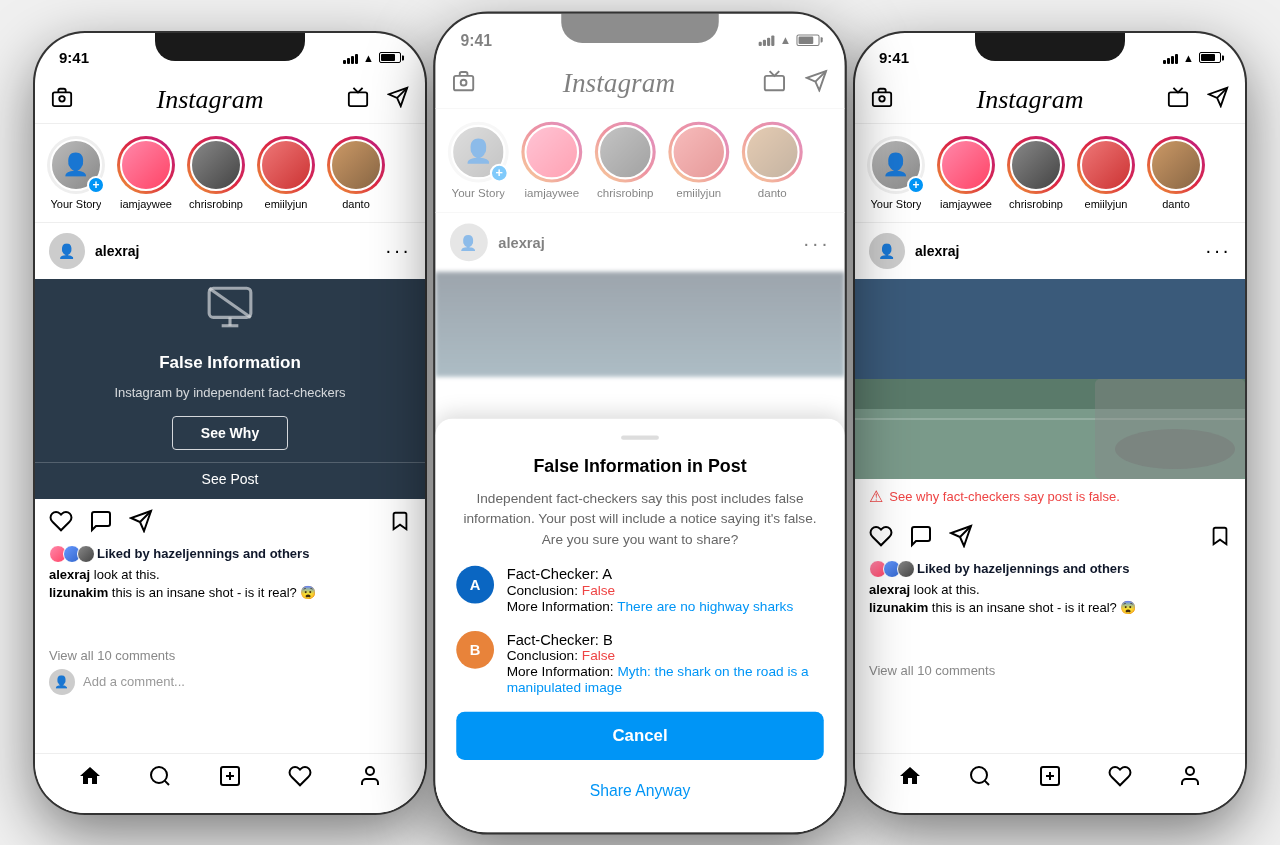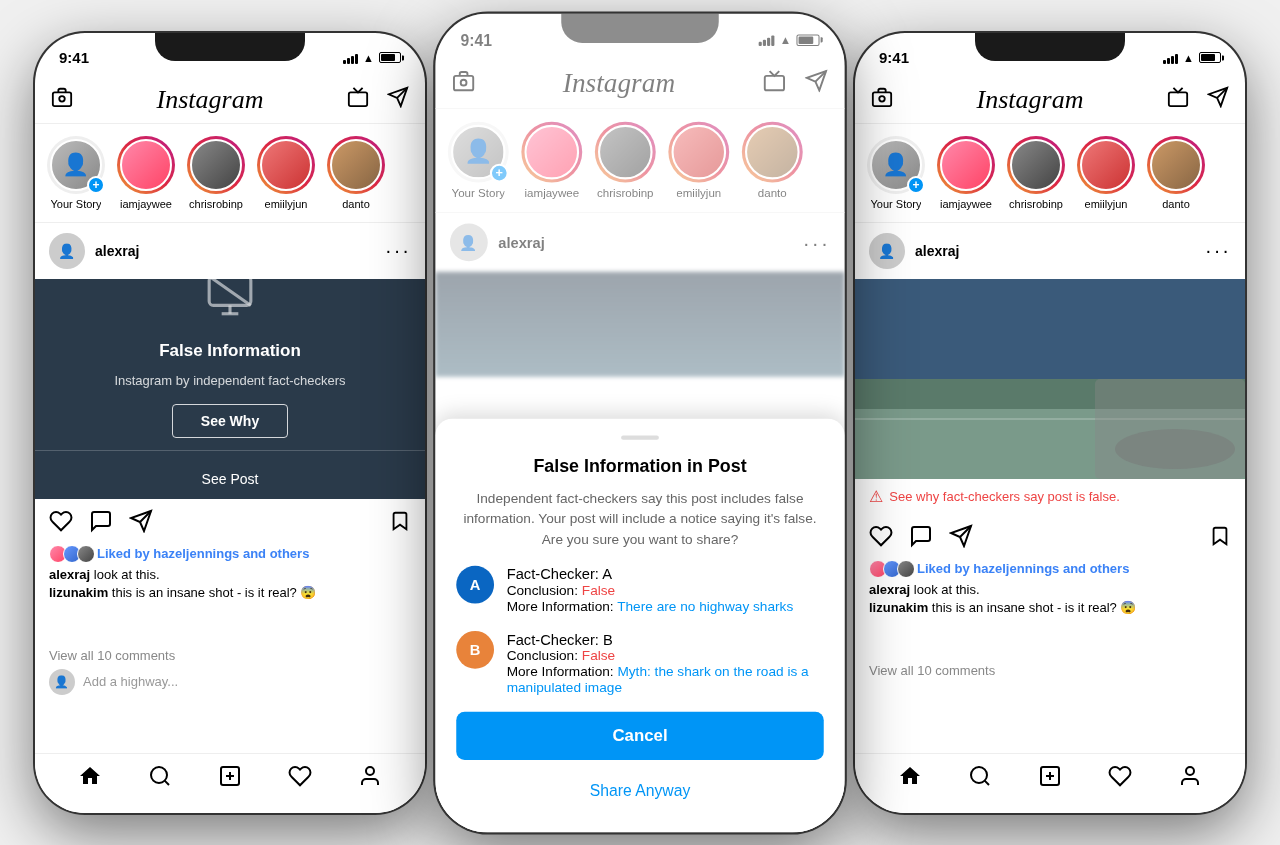--- a/index.html
+++ b/index.html
@@ -293,21 +293,21 @@
       padding: 8px 28px;
       border-radius: 4px;
       font-size: 14px;
       font-weight: 600;
       cursor: pointer;
       margin-top: 4px;
     }
     .see-post-bar {
       width: 100%;
       border-top: 1px solid rgba(255,255,255,0.2);
-      padding: 20px;
+      padding: 8px;
       text-align: center;
       color: #fff;
       font-size: 14px;
       font-weight: 500;
       cursor: pointer;
     }
     
     .post-actions {
       display: flex;
       justify-content: space-between;
@@ -347,21 +347,21 @@
       border: 1.5px solid #fff;
       margin-right: -4px;
       font-size: 8px;
       display: flex;
       align-items: center;
       justify-content: center;
       overflow: hidden;
     }
     .liked-text {
       font-size: 13px;
-      color: #3b82f6;
+      color: #0f172a;
     }
     .liked-text b { font-weight: 700; }
     .caption-text {
       font-size: 13px;
       color: #000;
       margin-bottom: 3px;
     }
     .caption-text b { font-weight: 700; }
     .comment-line {
       font-size: 13px;
@@ -691,21 +691,21 @@
             <div class="liked-avatar av-blue"></div>
             <div class="liked-avatar av-dark"></div>
           </div>
           <span class="liked-text"><b>Liked by hazeljennings and others</b></span>
         </div>
         <div class="caption-text"><b>alexraj</b> look at this.</div>
         <div class="comment-line"><b>lizunakim</b> this is an insane shot - is it real? 😨</div>
         <div class="view-comments">View all 10 comments</div>
         <div class="add-comment">
           <div class="add-comment-avatar av-user">👤</div>
-          <span class="add-comment-text">Add a highway...</span>
+          <span class="add-comment-text">Add a comment...</span>
         </div>
       </div>
 
       <div class="bottom-nav">
         <span class="nav-icon">
           <svg width="24" height="24" viewBox="0 0 24 24" fill="currentColor">
               <path d="M10 20v-6h4v6h5v-8h3L12 3 2 12h3v8z"></path>
             </svg>
         </span>
         <span class="nav-icon">

